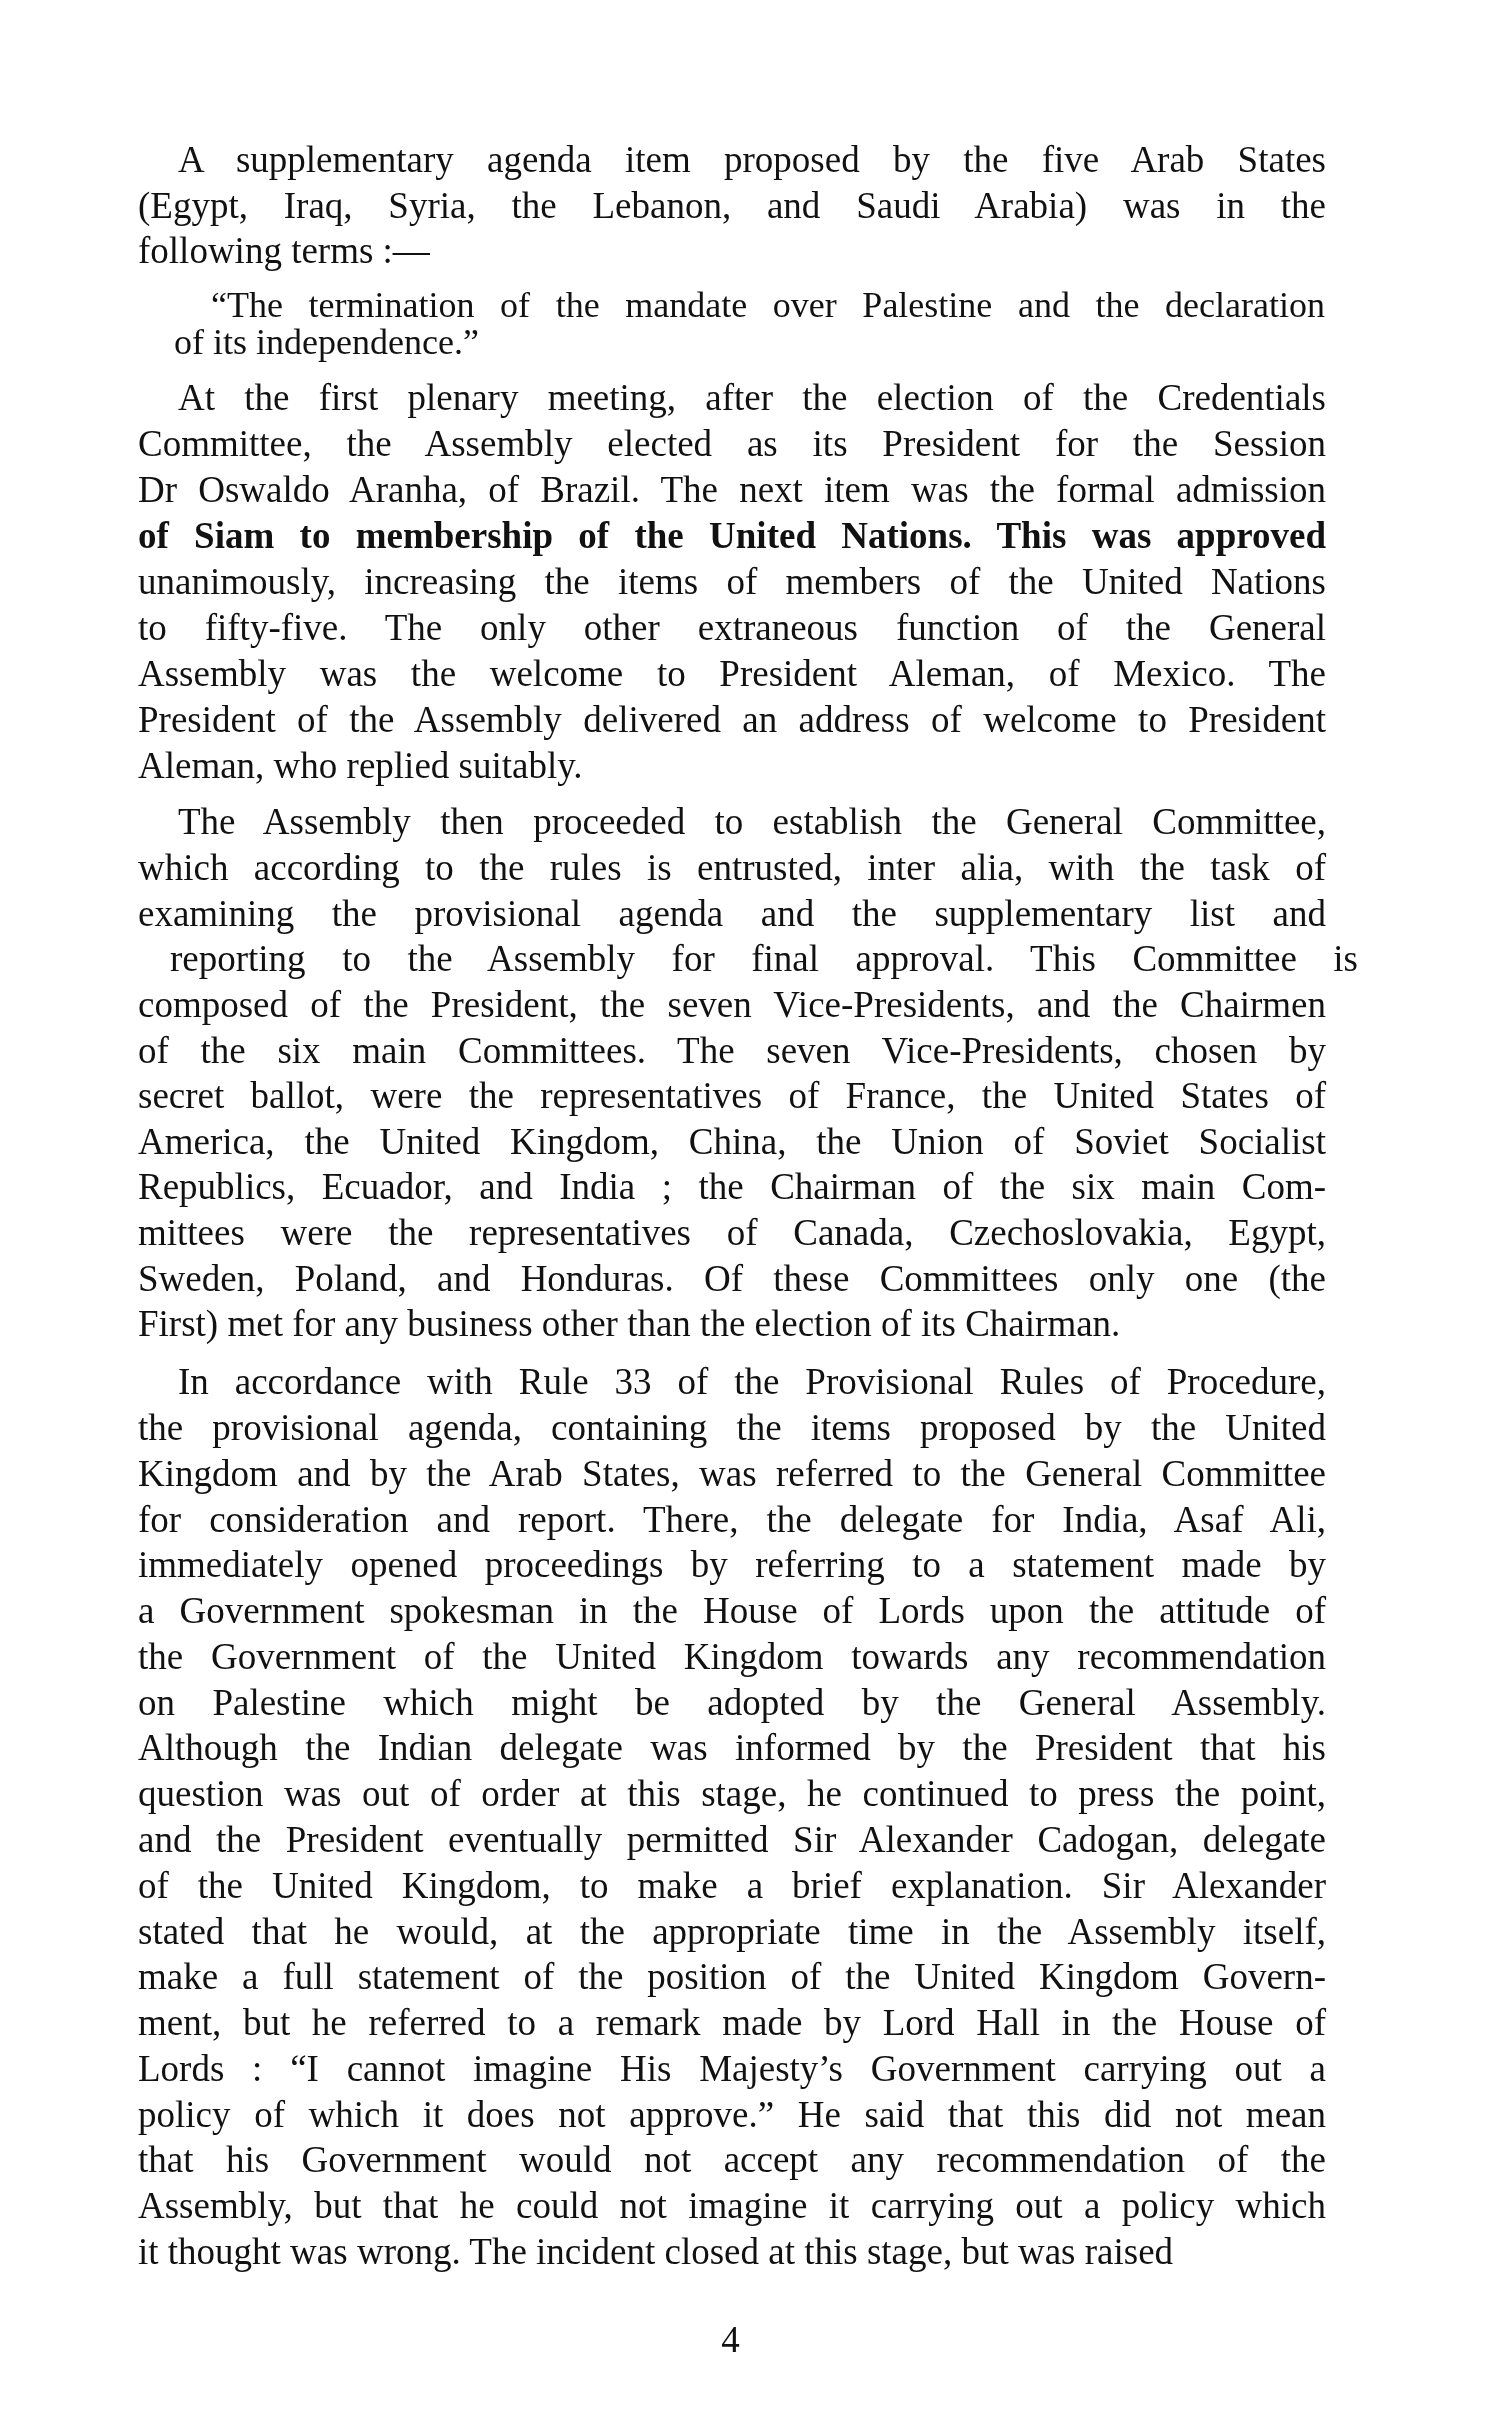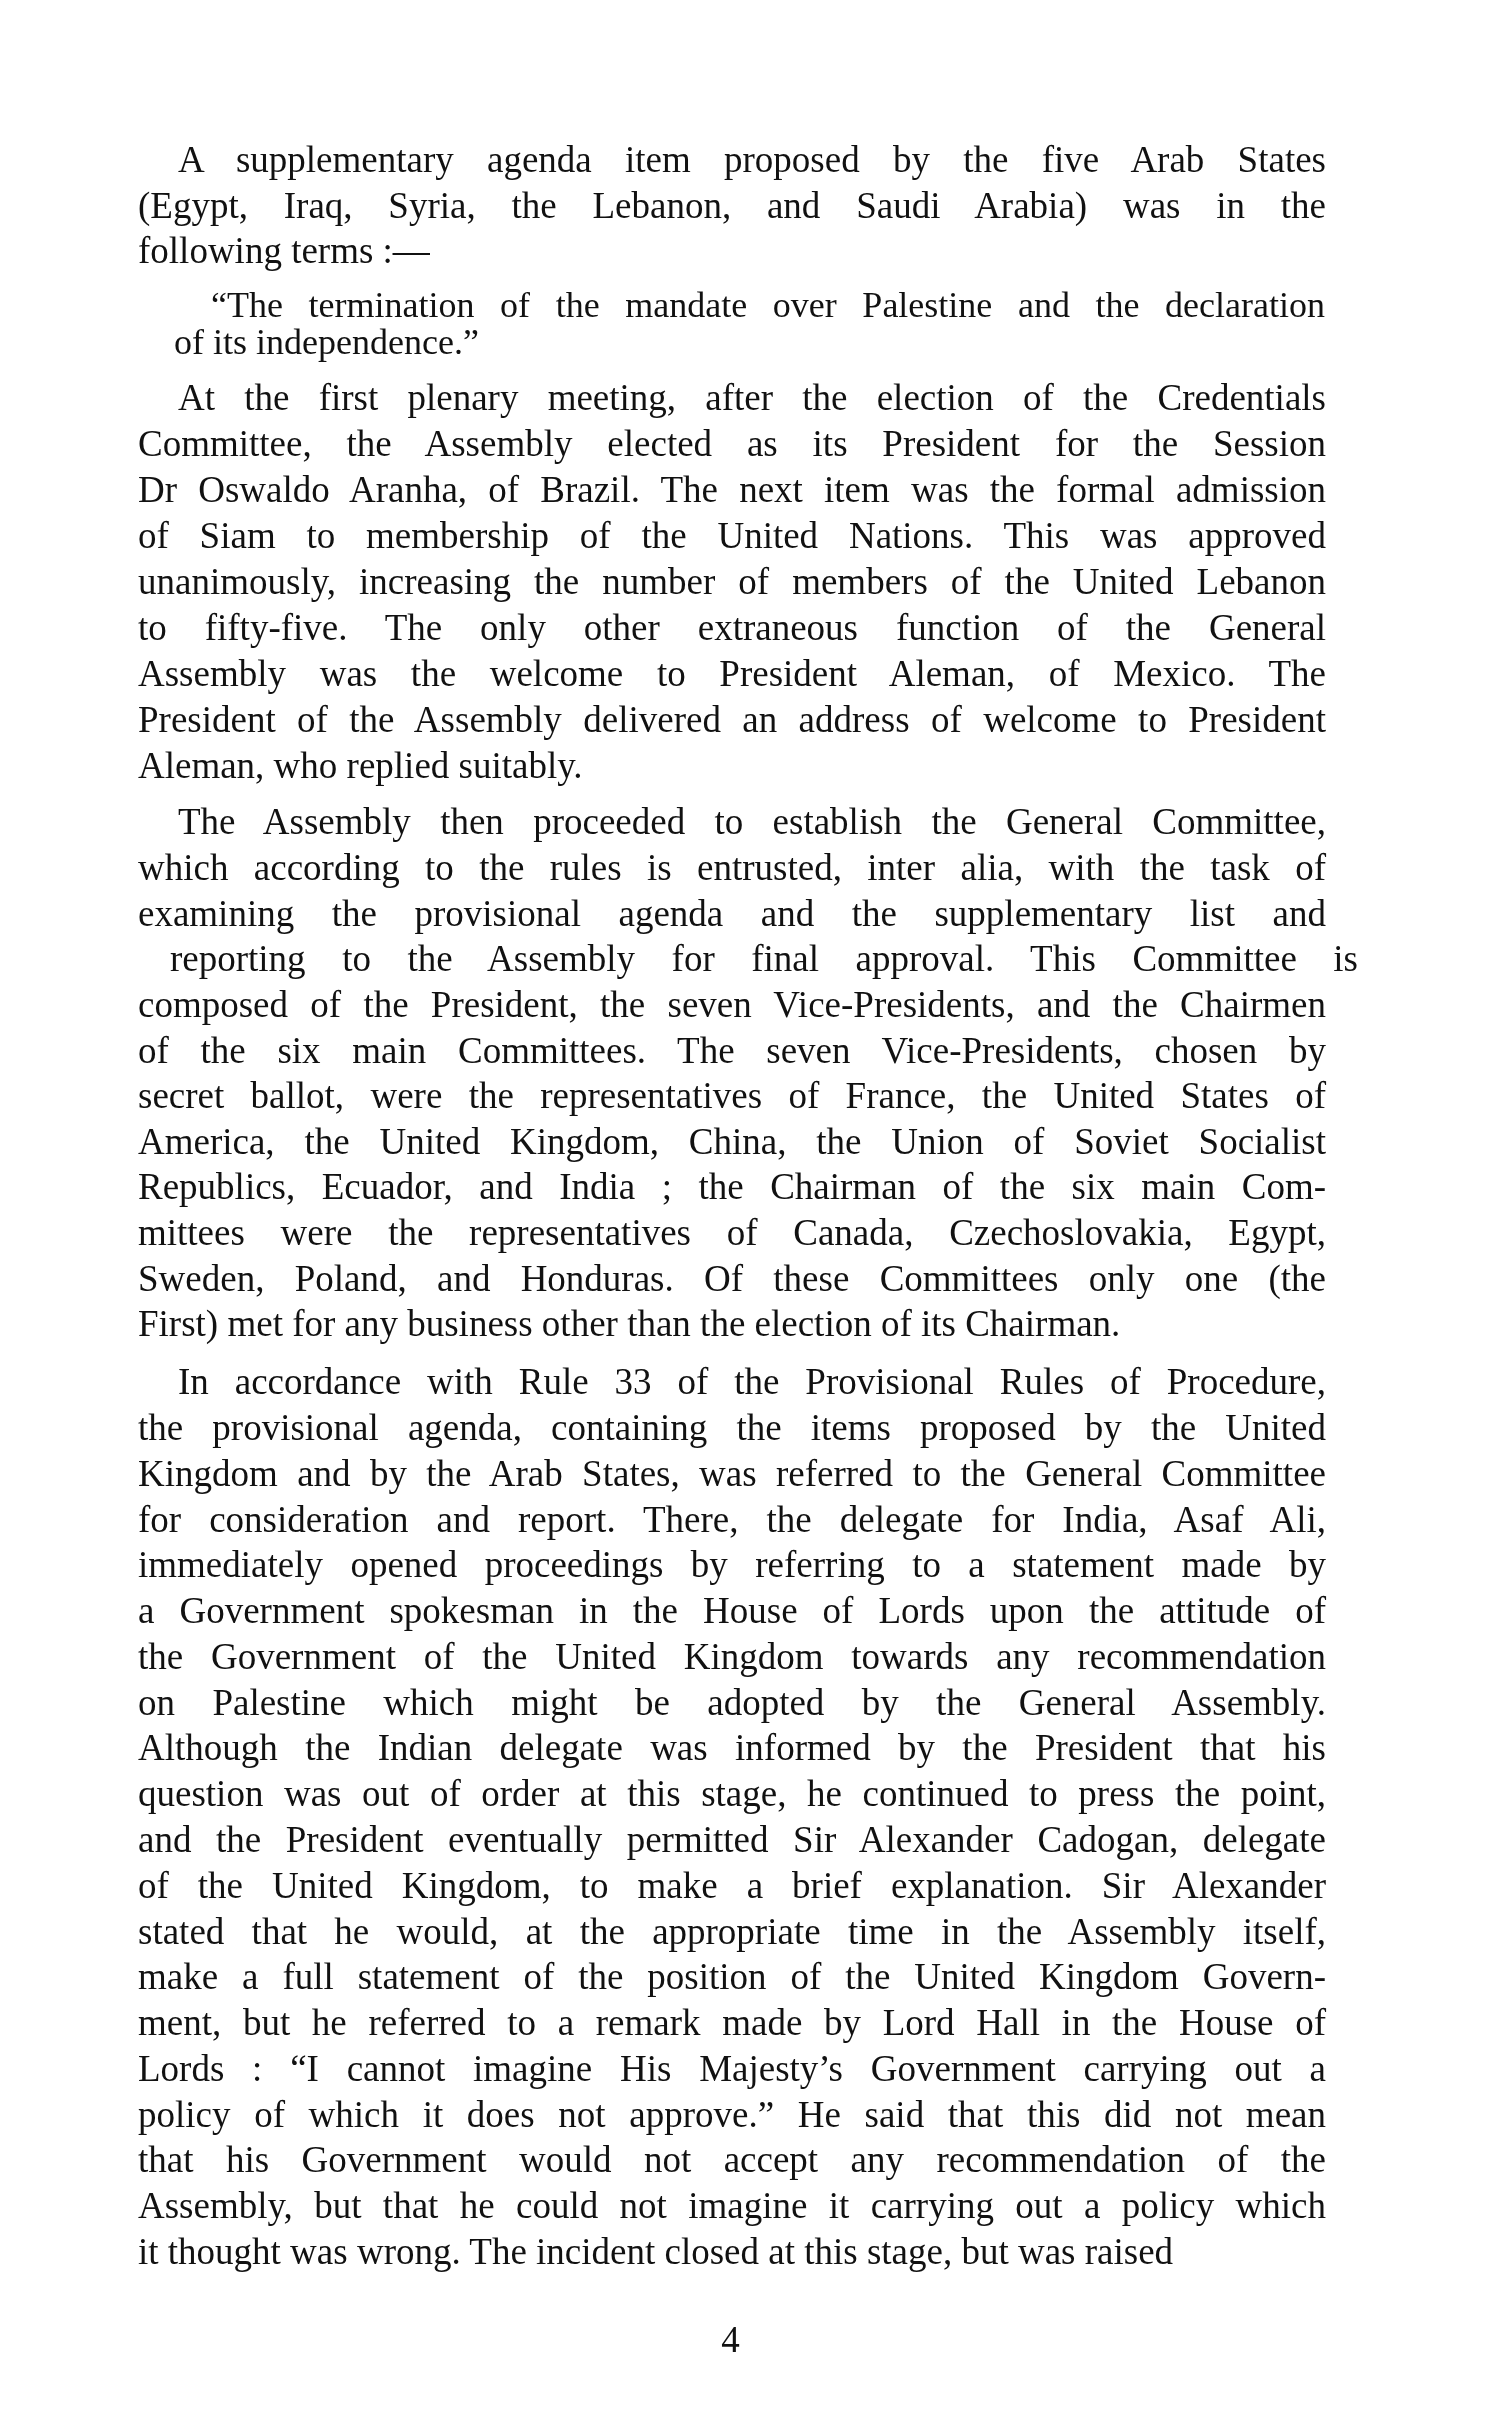--- a/index.html
+++ b/index.html
@@ -71,22 +71,22 @@
         <div class="line last" style="top: 228px;">following terms :—</div>
       </div>
       <div>
         <div class="line quote-line first" style="top: 283px;">“The termination of the mandate over Palestine and the declaration</div>
         <div class="line quote-line last" style="top: 320px;">of its independence.”</div>
       </div>
       <div>
         <div class="line indent" style="top: 375px;">At the first plenary meeting, after the election of the Credentials</div>
         <div class="line" style="top: 421px;">Committee, the Assembly elected as its President for the Session</div>
         <div class="line" style="top: 467px;">Dr Oswaldo Aranha, of Brazil.  The next item was the formal admission</div>
-        <div class="line" style="top: 513px;">of Siam to membership of the United Nations.  This was approved</div>
-        <div class="line" style="top: 559px;">unanimously, increasing the number of members of the United Lebanon</div>
+        <div class="line" style="top: 513px; font-weight: bold;">of Siam to membership of the United Nations.  This was approved</div>
+        <div class="line" style="top: 559px;">unanimously, increasing the items of members of the United Nations</div>
         <div class="line" style="top: 605px;">to fifty-five.  The only other extraneous function of the General</div>
         <div class="line" style="top: 651px;">Assembly was the welcome to President Aleman, of Mexico.  The</div>
         <div class="line" style="top: 697px;">President of the Assembly delivered an address of welcome to President</div>
         <div class="line last" style="top: 743px;">Aleman, who replied suitably.</div>
       </div>
       <div>
         <div class="line indent" style="top: 799px;">The Assembly then proceeded to establish the General Committee,</div>
         <div class="line" style="top: 845px;">which according to the rules is entrusted, <span class="ital">inter alia</span>, with the task of</div>
         <div class="line" style="top: 891px;">examining the provisional agenda and the supplementary list and</div>
         <div class="line" style="top: 936px; margin-left: 32px;">reporting to the Assembly for final approval.  This Committee is</div>

